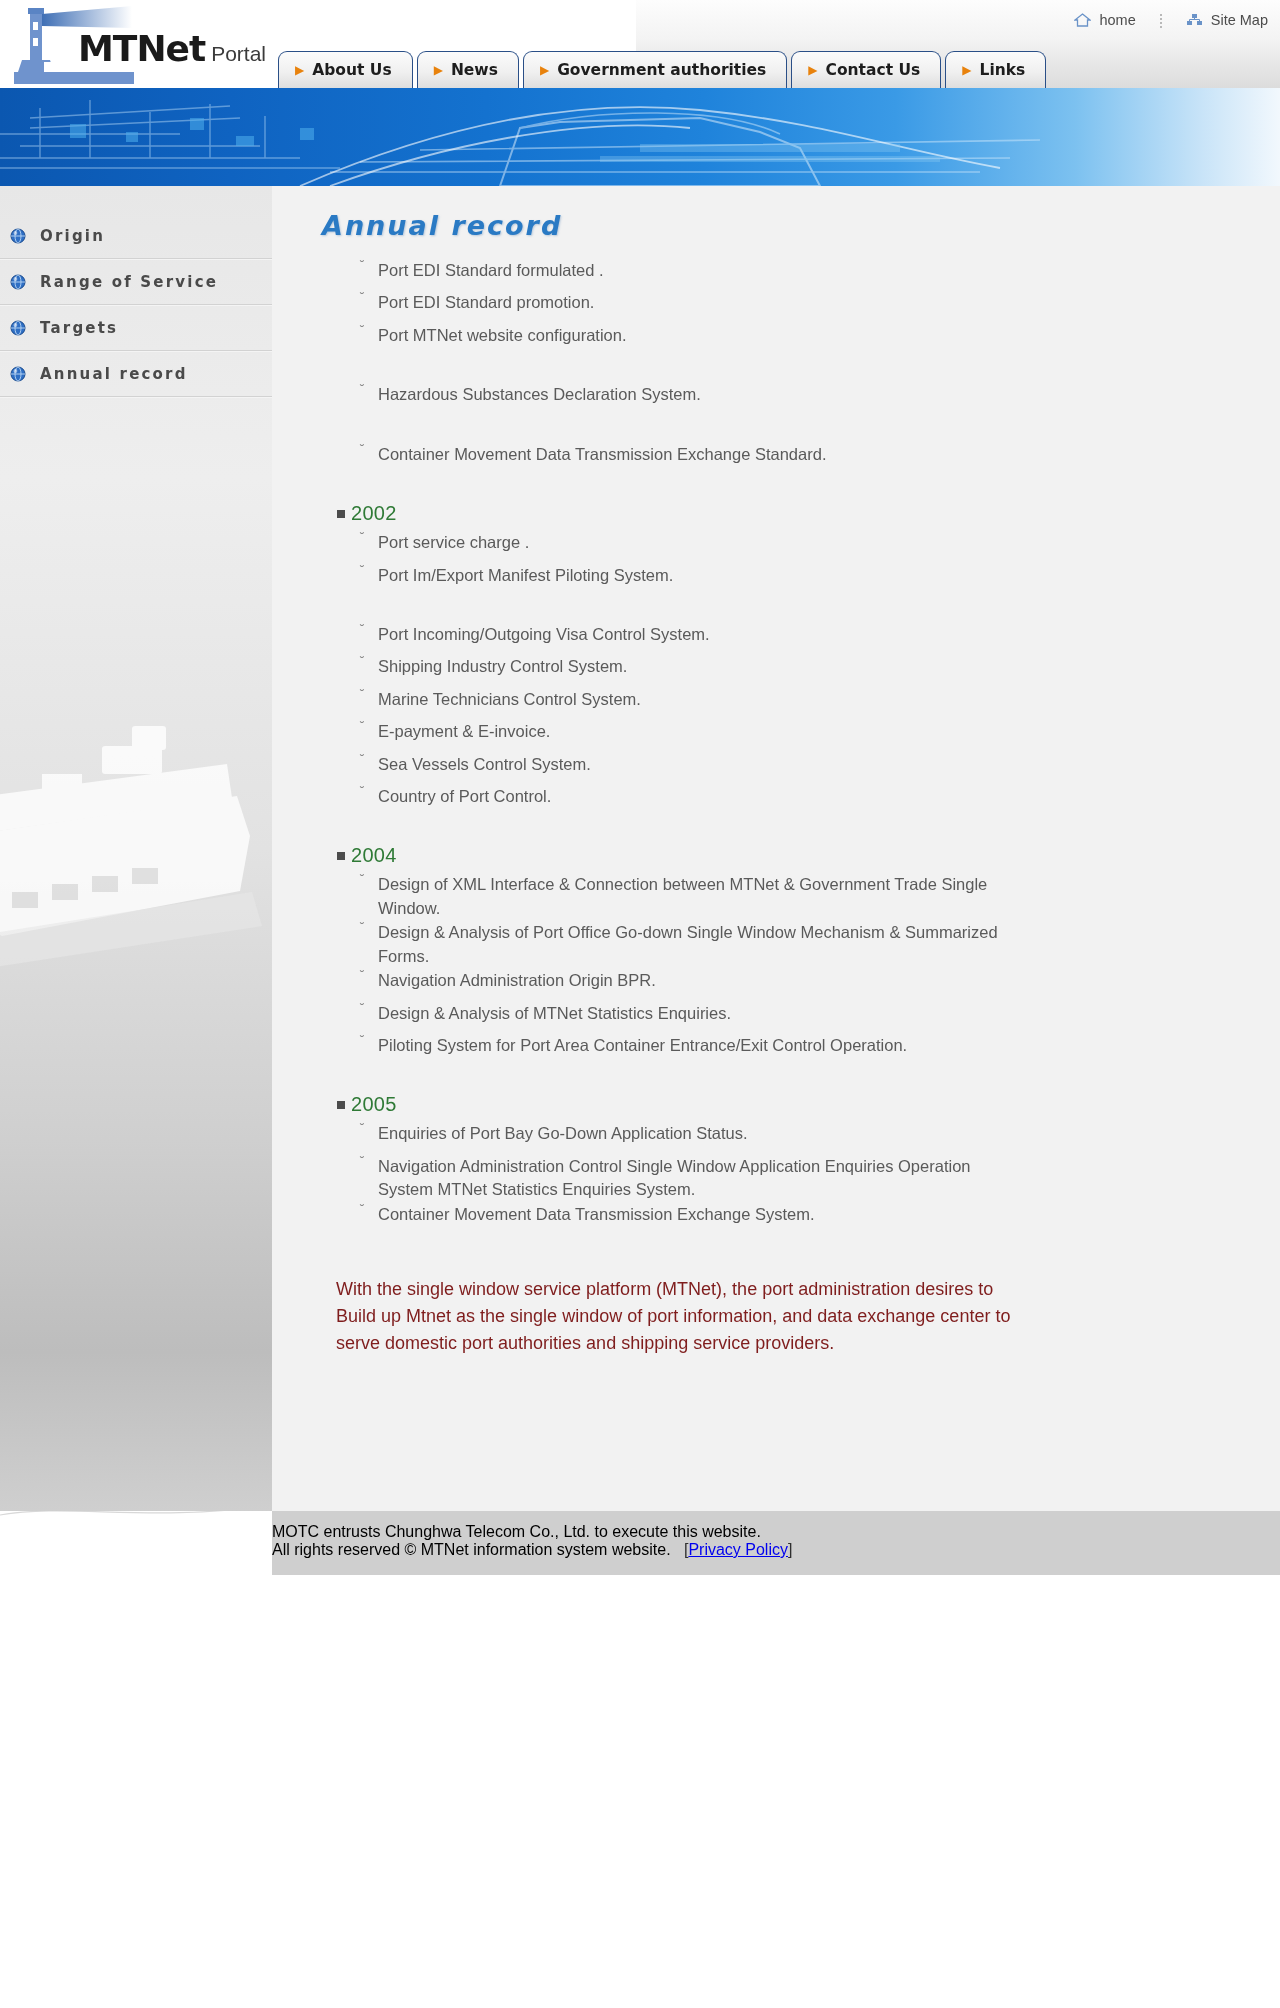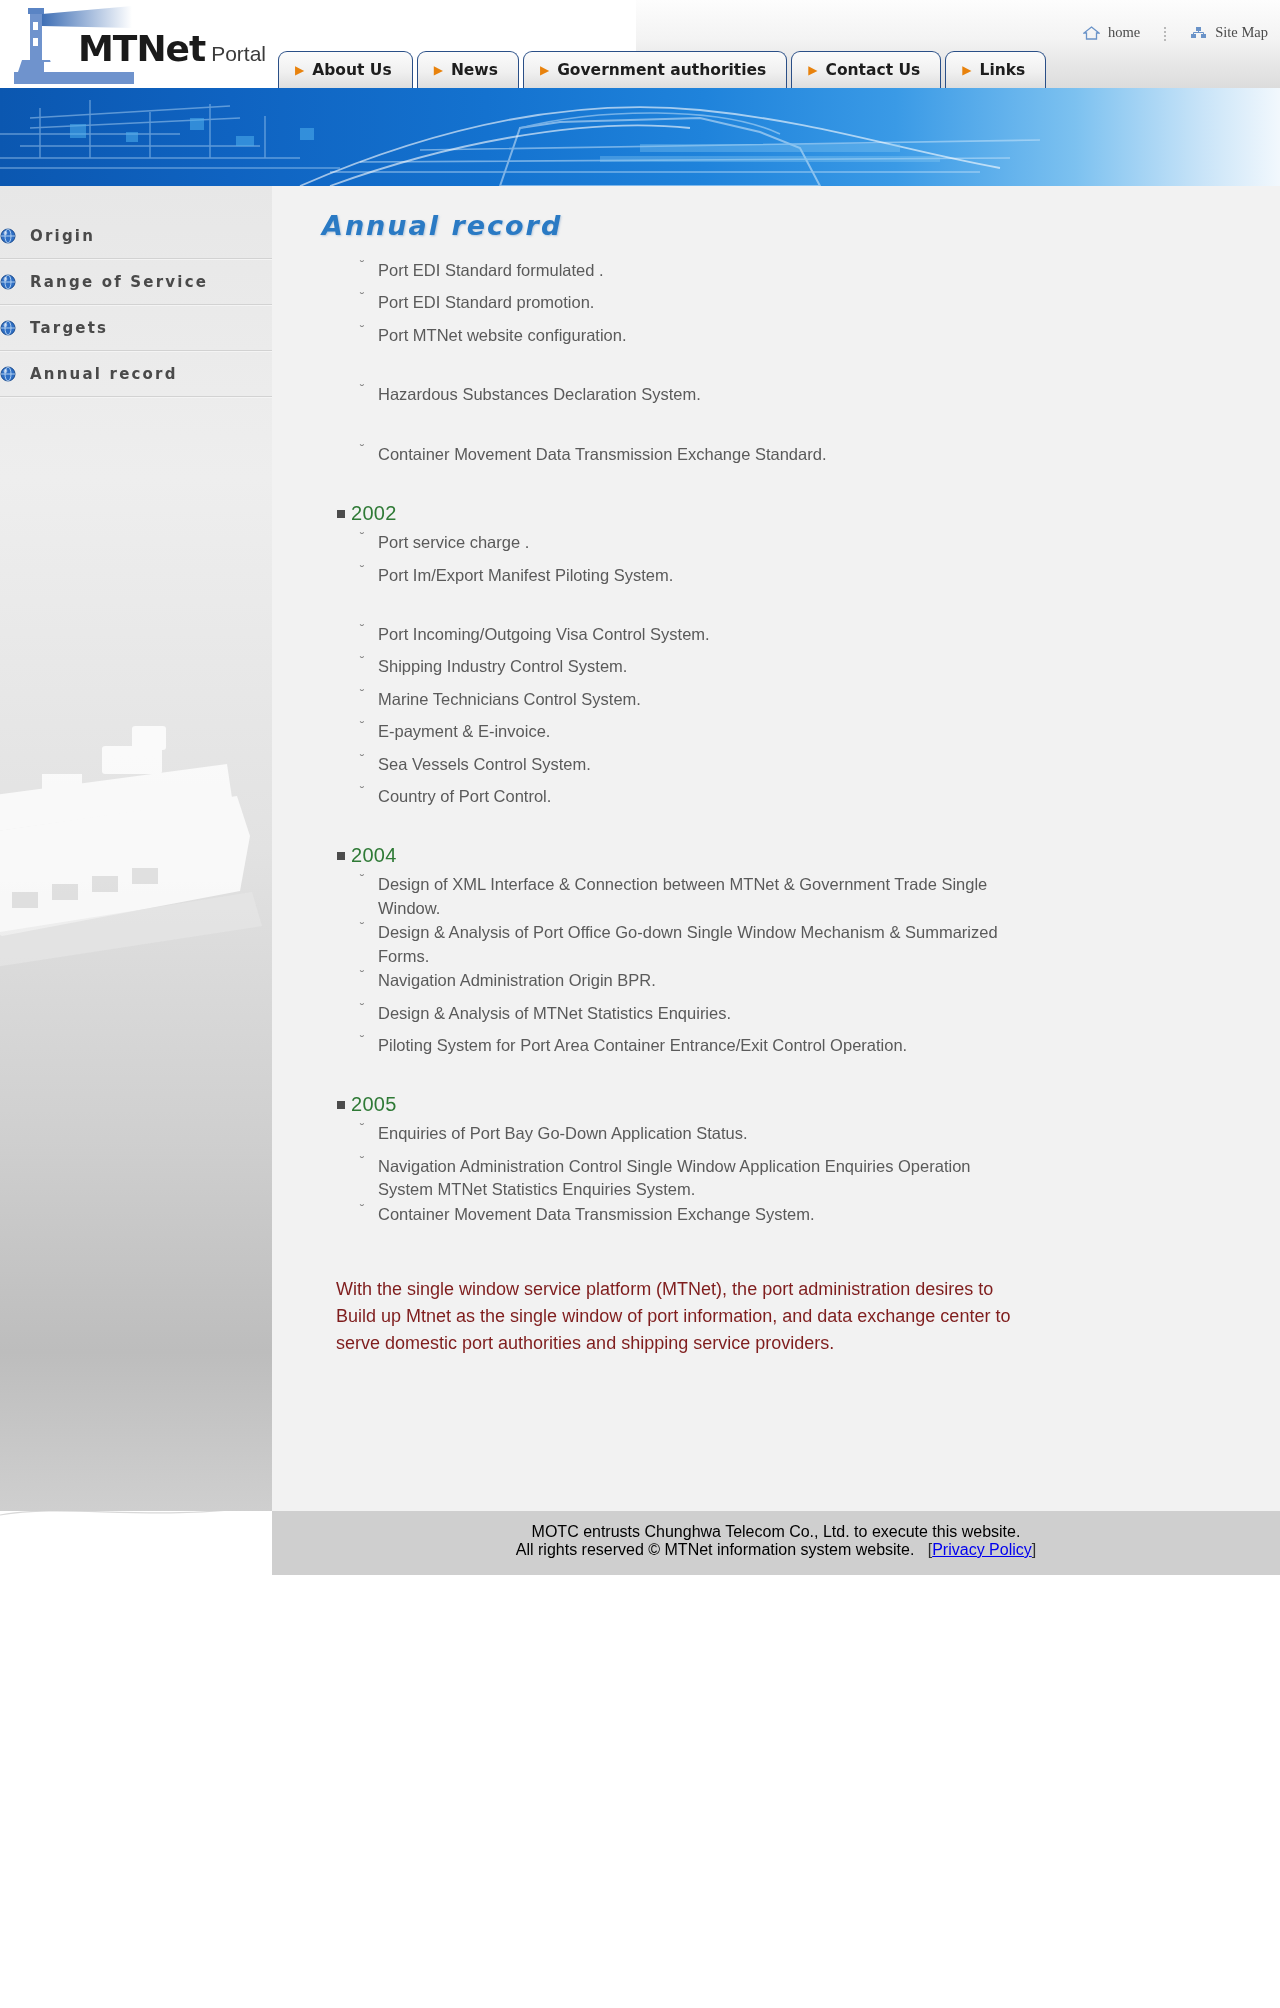--- a/index.html
+++ b/index.html
@@ -38,23 +38,23 @@
     letter-spacing: -1px;
   }
   .brand .portal {
     font-family: "Liberation Sans", sans-serif;
     font-weight: normal; font-size: 21px; color: #3b3b3b;
     letter-spacing: 0px; margin-left: 6px;
   }
 
   
   .utility {
-    position: absolute; right: 12px; top: 24px;
+    position: absolute; right: 12px; top: 12px;
     display: flex; align-items: flex-end; gap: 10px;
-    font-size: 14.5px; color: #555; font-family: Liberation Serif, serif;
+    font-size: 14.5px; color: #555;
   }
   .util-link {
     display: flex; align-items: center; gap: 8px;
     color: #4c4c4c; text-decoration: none;
   }
   .util-sep {
     width: 2px; height: 14px;
     background: repeating-linear-gradient(to bottom, #b9b9b9 0 2px, transparent 2px 4px);
     margin: 0 14px;
   }
@@ -109,20 +109,21 @@
     width: 272px; flex: 0 0 272px;
     background: linear-gradient(to bottom, #e7e7e7 0%, #eeeeee 22%, #e2e2e2 50%, #cfcfcf 72%, #bdbdbd 88%, #cfcfcf 100%);
     overflow: hidden;
   }
   .sidebar-ship { position: absolute; left: -18px; top: 500px; width: 300px; height: 330px; opacity: 0.85; }
   .sb-list { position: relative; padding-top: 27px; z-index: 2; }
   .sb-item {
     position: relative;
     display: flex; align-items: center;
     height: 46px;
+    padding-left: 10px;
     border-bottom: 1px solid #d2d2d2;
     box-shadow: 0 1px 0 #f4f4f4;
     cursor: pointer;
     text-align: center;
   }
   .sb-item .globe {
     width: 16px; height: 16px; flex: 0 0 16px; margin-right: 14px;
   }
   .sb-label {
     font-family: "DejaVu Sans", sans-serif;
@@ -189,21 +190,21 @@
     max-width: 690px;
   }
   .footer-bracket { color: #2f2f2f; }
   .foot-row { display: flex; }
   .foot-left {
     width: 272px; flex: 0 0 272px;
     background: linear-gradient(to bottom, #cfcfcf 0%, #dcdcdc 40%, #ffffff 100%);
     position: relative; overflow: hidden;
   }
   .foot-left svg { position: absolute; bottom: 0; left: 0; }
-  .foot-right { flex: 1 1 auto; background: #cfcfcf; text-align: center; padding: 12px 0 16px; }
+  .foot-right { flex: 1 1 auto; background: #cfcfcf; padding: 12px 0 16px; }
 </style>
 </head>
 <body>
 
 <div id="page">
 
   <div class="topbar">
     <div class="topbar-left-white"></div>
 
     <div class="logo-wrap">

